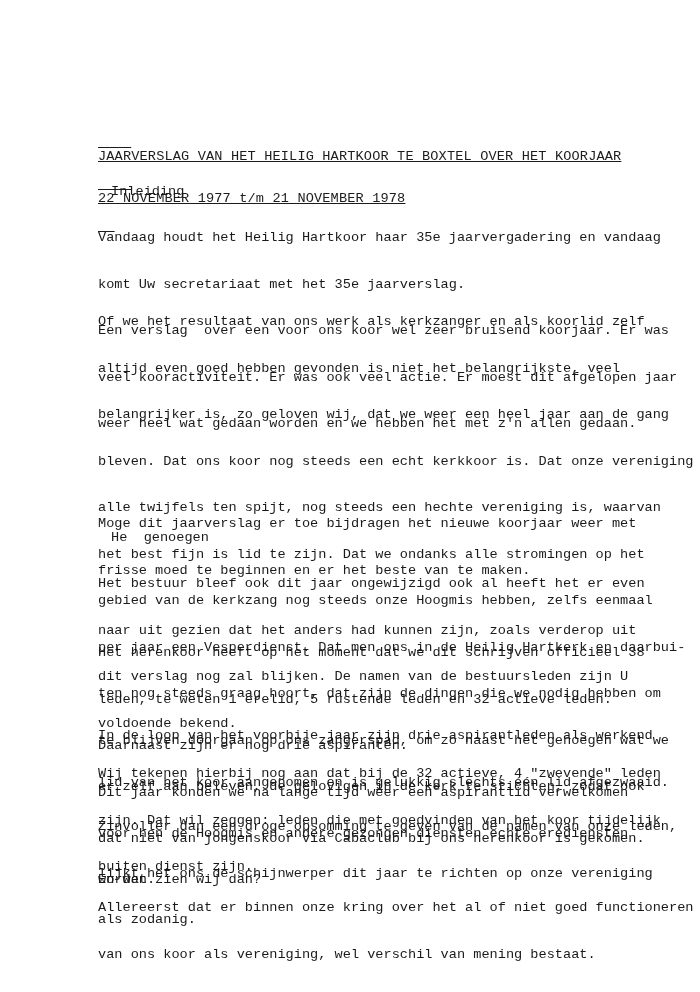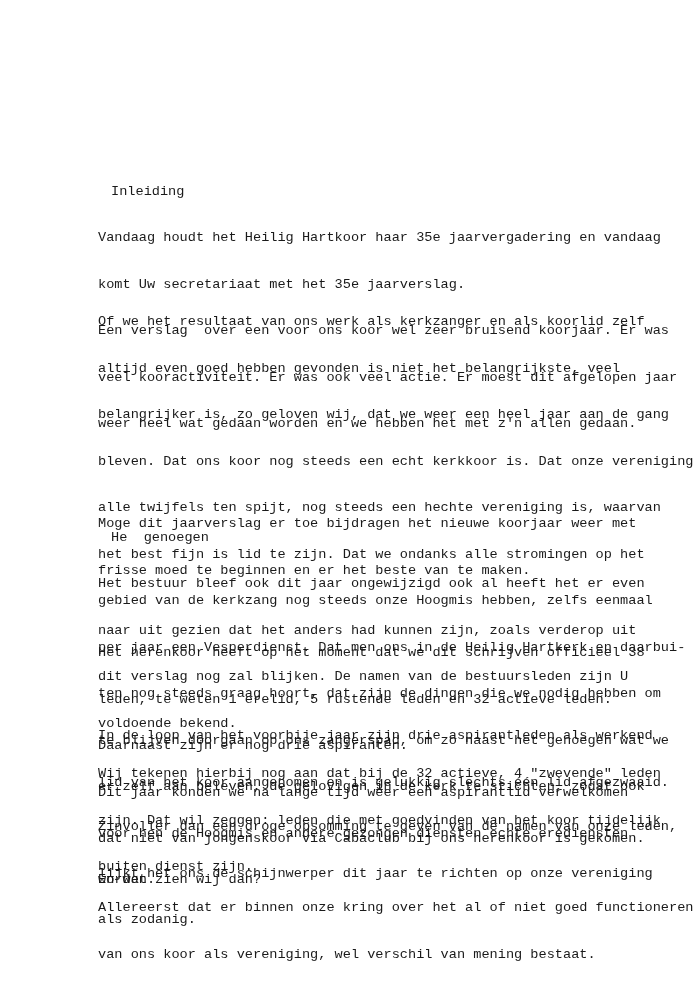--- a/index.html
+++ b/index.html
@@ -25,20 +25,24 @@
     position: absolute; left: 98px; width: 610px;
     line-height: 15.5px; white-space: pre; color: #1a1a1a;
   }
   .line { display: block; height: 15.5px; }
 </style>
 </head>
 <body>
 
 <div class="page">
 
+  <div class="title">
+    <div>JAARVERSLAG VAN HET HEILIG HARTKOOR TE BOXTEL OVER HET KOORJAAR</div>
+    <div>22 NOVEMBER 1977 t/m 21 NOVEMBER 1978</div>
+  </div>
 
   <div class="heading" style="top:184px;">Inleiding</div>
 
   <div class="para" style="top:199px;">
     <span class="line">Vandaag houdt het Heilig Hartkoor haar 35e jaarvergadering en vandaag</span>
     <span class="line">komt Uw secretariaat met het 35e jaarverslag.</span>
     <span class="line">Een verslag  over een voor ons koor wel zeer bruisend koorjaar. Er was</span>
     <span class="line">veel kooractiviteit. Er was ook veel actie. Er moest dit afgelopen jaar</span>
     <span class="line">weer heel wat gedaan worden en we hebben het met z'n allen gedaan.</span>
   </div>

